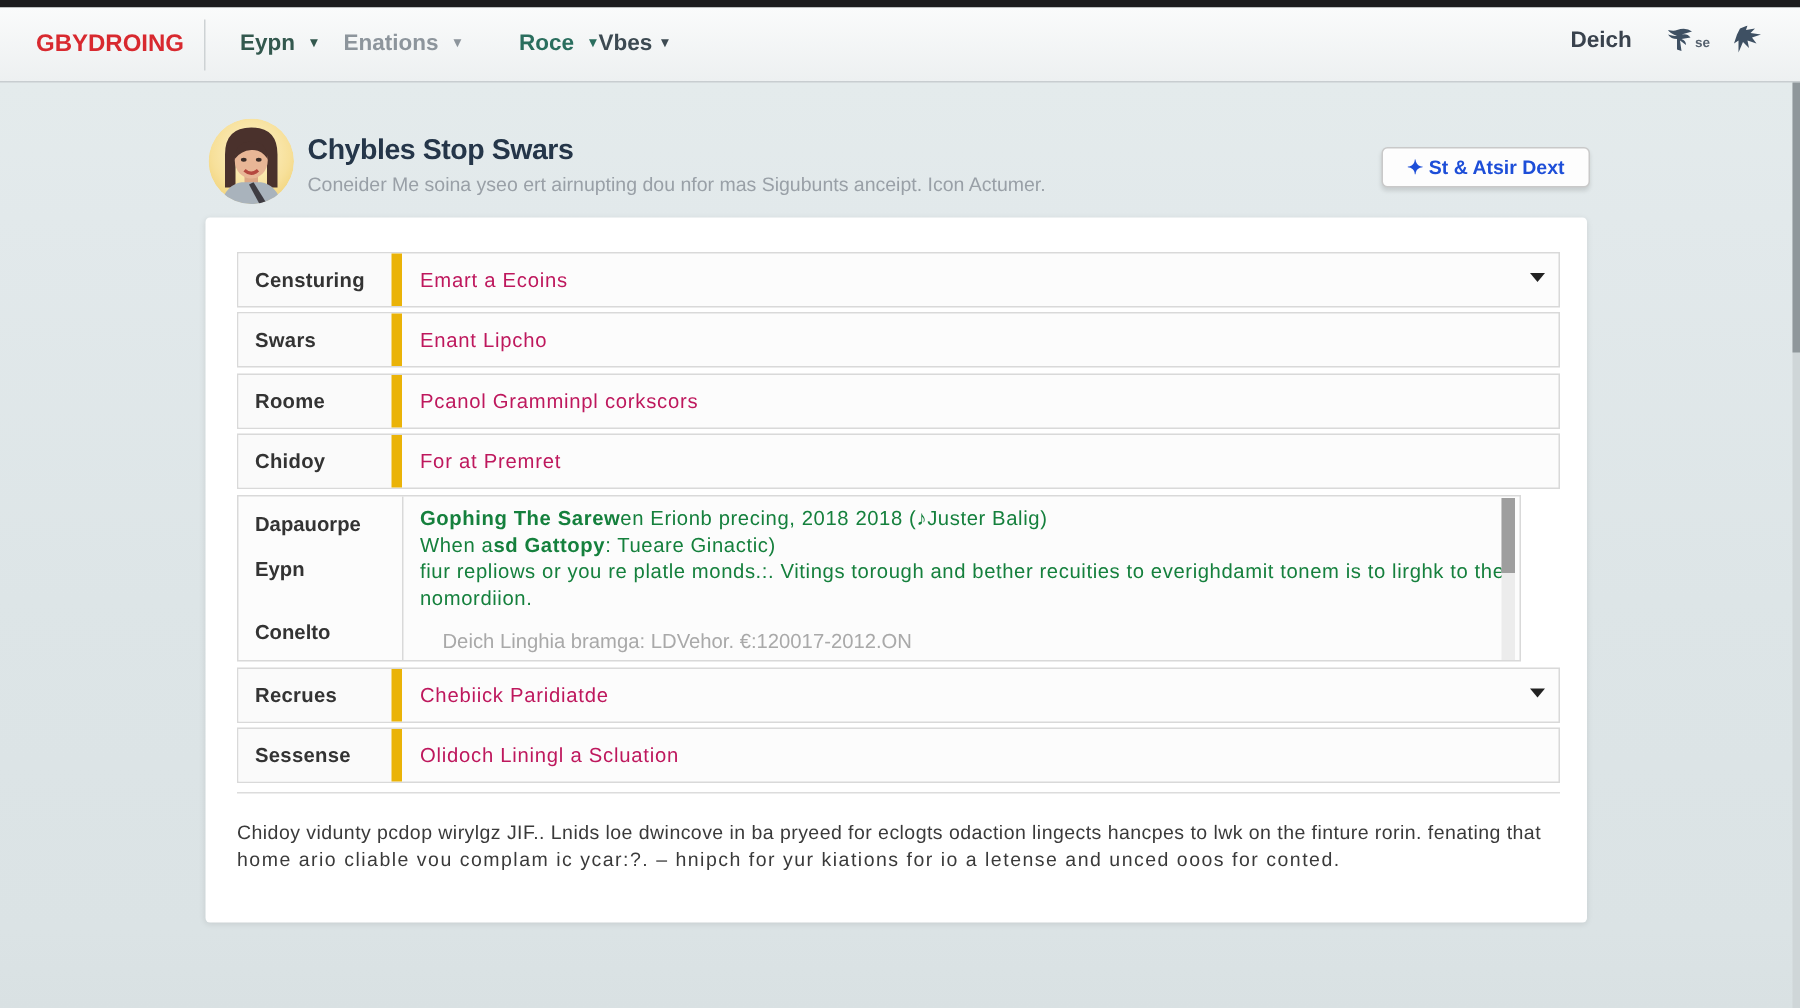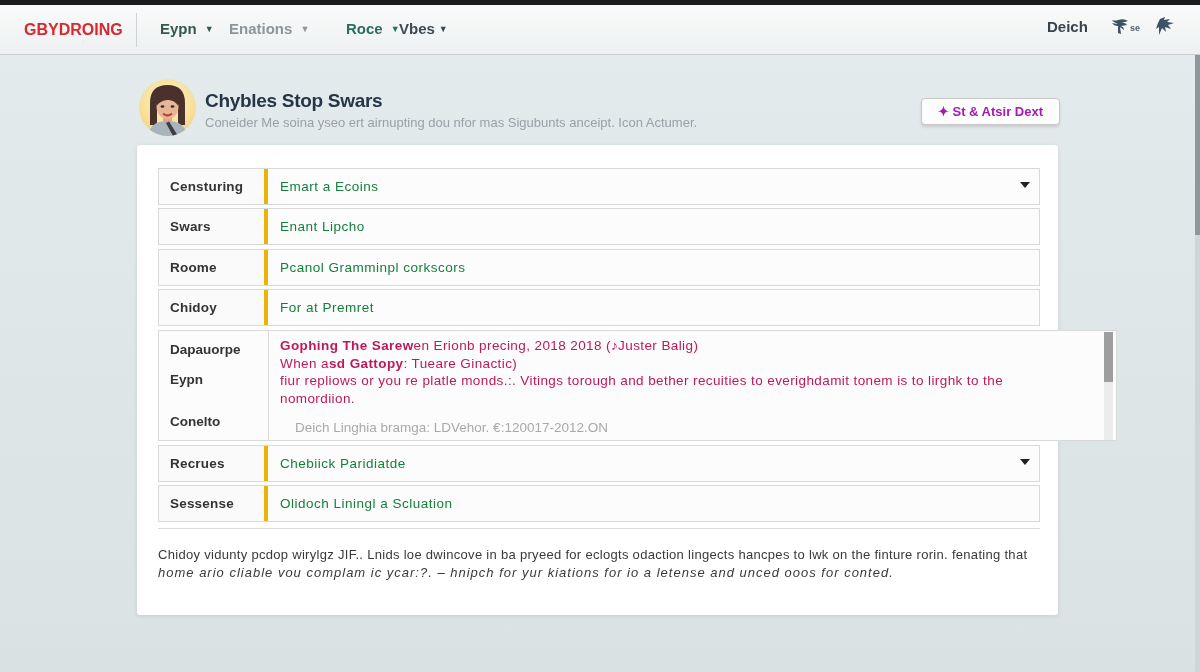--- a/index.html
+++ b/index.html
@@ -13,35 +13,35 @@
   .navdiv { position:absolute; left:136px; top:8px; width:1px; height:34px; background:#cdd2d4; }
   .navitem { position:absolute; top:15px; font-size:15px; font-weight:bold; }
   .caret { font-size:9px; position:relative; top:-2px; margin-left:4px; }
   .sheck { position:absolute; left:1047px; top:13px; font-size:15px; font-weight:bold; color:#39424d; }
 
   .hdr-avatar { position:absolute; left:139px; top:79px; width:57px; height:57px; border-radius:50%; overflow:hidden; }
   .hdr-title { position:absolute; left:205px; top:90px; font-size:19px; font-weight:bold; color:#253649; letter-spacing:-0.3px; }
   .hdr-sub { position:absolute; left:205px; top:115px; font-size:13px; color:#99a0a7; }
   .hdr-btn { position:absolute; left:921px; top:98px; width:139px; height:27px; background:#fdfdfd;
              border:1px solid #c9c9c9; border-radius:4px; box-shadow:0 2px 3px rgba(0,0,0,0.12);
-             font-size:13px; font-weight:bold; color:#a21caf; text-align:center; line-height:25px; }
+             font-size:13px; font-weight:bold; color:#1d4ed8; text-align:center; line-height:25px; }
 
   .card { position:absolute; left:137px; top:145px; width:921px; height:470px; background:#ffffff;
           border-radius:3px; box-shadow:0 1px 4px rgba(0,0,0,0.10); }
   .row { position:absolute; left:21px; width:882px; height:37px; border:1px solid #d9d9d9; background:#fcfcfc; }
-  .row .lbl { position:absolute; left:0; top:0; width:109px; height:100%; border-right:4px solid #eab308;
+  .row .lbl { position:absolute; left:0; top:0; width:109px; height:100%; border-right:7px solid #eab308;
               background:#fafafa; font-size:13.5px; letter-spacing:0.2px; font-weight:bold; color:#333; line-height:35px;
               padding-left:11px; }
-  .row .val { position:absolute; left:121px; top:0; font-size:13.5px; letter-spacing:0.5px; color:#15803d; line-height:35px; }
+  .row .val { position:absolute; left:121px; top:0; font-size:13.5px; letter-spacing:0.5px; color:#be185d; line-height:35px; }
   .row .car { position:absolute; right:9px; top:13px; width:0; height:0;
               border-left:5px solid transparent; border-right:5px solid transparent; border-top:6px solid #222; }
 
-  .bigrow { position:absolute; left:21px; top:185px; width:959px; height:111px; border:1px solid #d9d9d9; background:#fcfcfc; }
+  .bigrow { position:absolute; left:21px; top:185px; width:856px; height:111px; border:1px solid #d9d9d9; background:#fcfcfc; }
   .biglbl { position:absolute; left:11px; font-size:13.5px; font-weight:bold; color:#333; }
-  .bigtxt { position:absolute; left:121px; font-size:13.5px; color:#be185d; width:742px; line-height:17.5px; letter-spacing:0.4px; }
+  .bigtxt { position:absolute; left:121px; font-size:13.5px; color:#15803d; width:742px; line-height:17.5px; letter-spacing:0.4px; }
   .bigtxt.gray { letter-spacing:0;margin-left:15px; }
   .sbtrack { position:absolute; right:3px; top:1px; width:9px; height:108px; background:#ececec; }
   .sbthumb { position:absolute; right:3px; top:1px; width:9px; height:50px; background:#9e9e9e; }
 
   .footline { position:absolute; left:21px; top:383px; width:882px; height:1px; background:#dcdcdc; }
   .foot { position:absolute; left:21px; top:401px; width:885px; font-size:13px; color:#3a3a3a; line-height:18px; }
 
   .pgscroll-track { position:absolute; left:1195px; top:55px; width:5px; height:617px; background:#cfd6d8; }
   .pgscroll-thumb { position:absolute; left:1195px; top:55px; width:5px; height:180px; background:#8f979b; }
 </style>
@@ -126,17 +126,17 @@
       <div class="lbl">Recrues</div>
       <div class="val">Chebiick Paridiatde</div>
       <div class="car"></div>
     </div>
     <div class="row" style="top:340px;">
       <div class="lbl">Sessense</div>
       <div class="val">Olidoch Liningl a Scluation</div>
     </div>
 
     <div class="footline"></div>
-    <div class="foot"><span style="letter-spacing:0.3px;">Chidoy vidunty pcdop wirylgz JIF.. Lnids loe dwincove in ba pryeed for eclogts odaction lingects hancpes to lwk on the finture rorin. fenating that</span><br><span style="letter-spacing:1px;font-style:italic;">home ario cliable vou complam ic ycar:?. – hnipch for yur kiations for io a letense and unced ooos for conted.</span></div>
+    <div class="foot"><span style="letter-spacing:0.3px;">Chidoy vidunty pcdop wirylgz JIF.. Lnids loe dwincove in ba pryeed for eclogts odaction lingects hancpes to lwk on the finture rorin. fenating that</span><br><span style="letter-spacing:1px;">home ario cliable vou complam ic ycar:?. – hnipch for yur kiations for io a letense and unced ooos for conted.</span></div>
   </div>
 
   <div class="pgscroll-track"></div>
   <div class="pgscroll-thumb"></div>
 
 </body></html>

